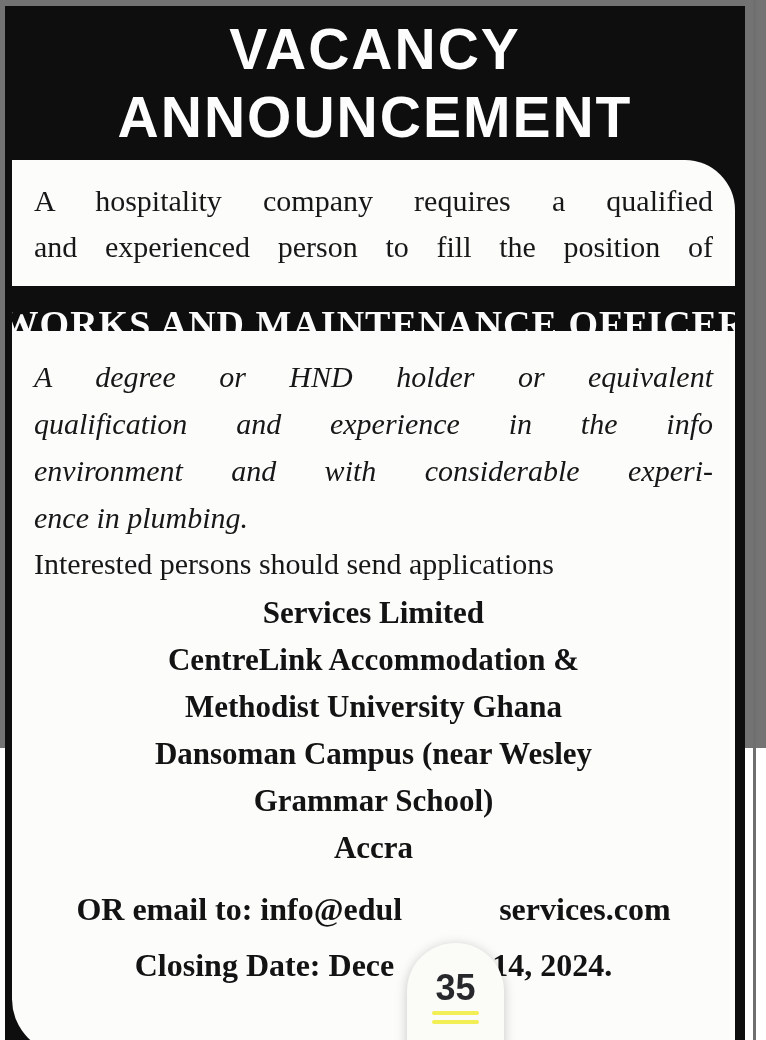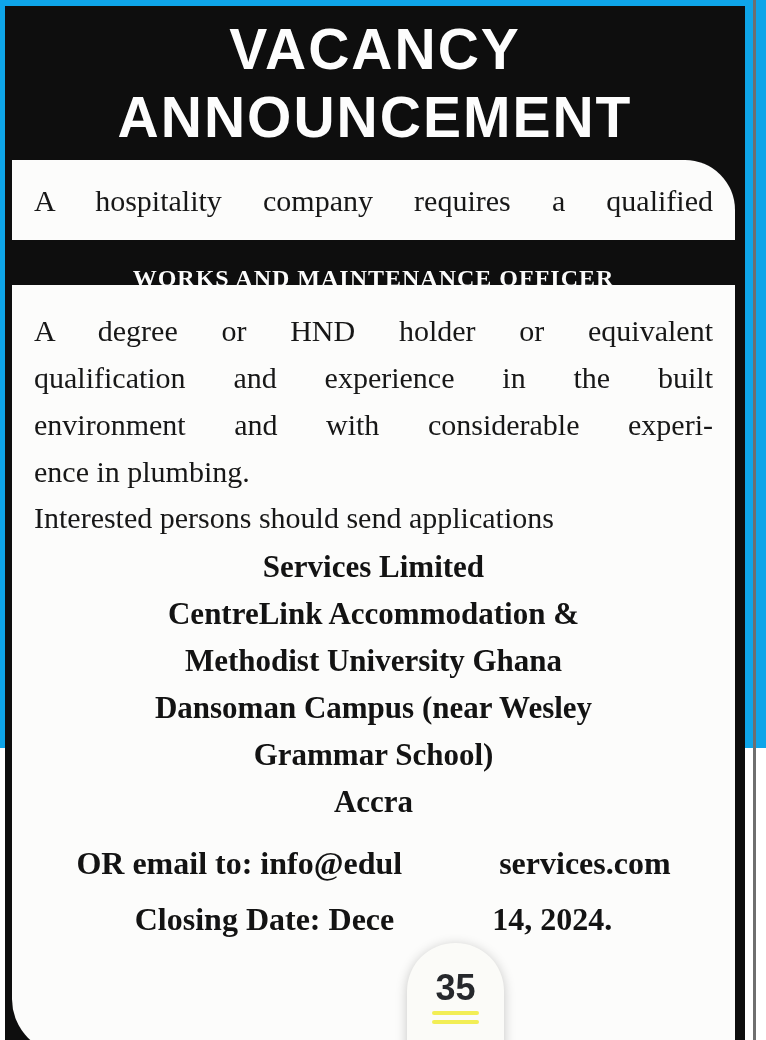--- a/index.html
+++ b/index.html
@@ -8,21 +8,21 @@
     width: 766px;
     height: 1040px;
     overflow: hidden;
     background: #ffffff;
     font-family: "Liberation Serif", serif;
   }
   .stage {
     position: relative;
     width: 766px;
     height: 748px;
-    background: #0ea5e9;
+    background: #737373;
   }
   
   .page-divider {
     position: absolute;
     left: 753px;
     top: 0;
     width: 3px;
     height: 1040px;
     background: #6f6f6f;
   }
@@ -73,34 +73,34 @@
     color: #171717;
   }
   .para .line {
     display: block;
     text-align: justify;
     text-align-last: justify;
   }
   .para:not(.fill-last) .line:last-child {
     text-align-last: left;
   }
-  .qual .line { line-height: 47px; }
+  .qual .line { line-height: 47px; font-style: italic; }
   .intro { margin-top: 18px; }
   .position-bar {
     margin-top: 16px;
     height: 45px;
     background: #0e0e0e;
     display: flex;
     align-items: center;
     justify-content: center;
   }
   .position-bar .bar-text {
     color: #fbfbfb;
     font-weight: 700;
-    font-size: 24px;
+    font-size: 38px;
     letter-spacing: 1px;
     white-space: nowrap;
     margin-top: 31px;
   }
   .qual { margin-top: 22px; }
   .apply { }
   .address {
     margin-top: 2px;
     text-align: center;
   }
@@ -169,30 +169,31 @@
     <div class="ad-header">
       <span class="title-line">VACANCY</span>
       <span class="title-line">ANNOUNCEMENT</span>
     </div>
 
     <div class="content-box">
 
       <div class="para intro fill-last">
 
       <span class="line">A hospitality company requires a qualified</span>
+          <span class="line">and experienced person to fill the position of</span>
         </div>
 
       <div class="position-bar">
         <span class="bar-text">WORKS AND MAINTENANCE OFFICER</span>
       </div>
 
       <div class="para qual">
 
       <span class="line">A degree or HND holder or equivalent</span>
-          <span class="line">qualification and experience in the built</span>
+          <span class="line">qualification and experience in the info</span>
           <span class="line">environment and with considerable experi-</span>
           <span class="line">ence in plumbing.</span>
         </div>
 
       <div class="para apply">
 
       <span class="line">Interested persons should send applications</span>
         </div>
 
       <div class="address">

